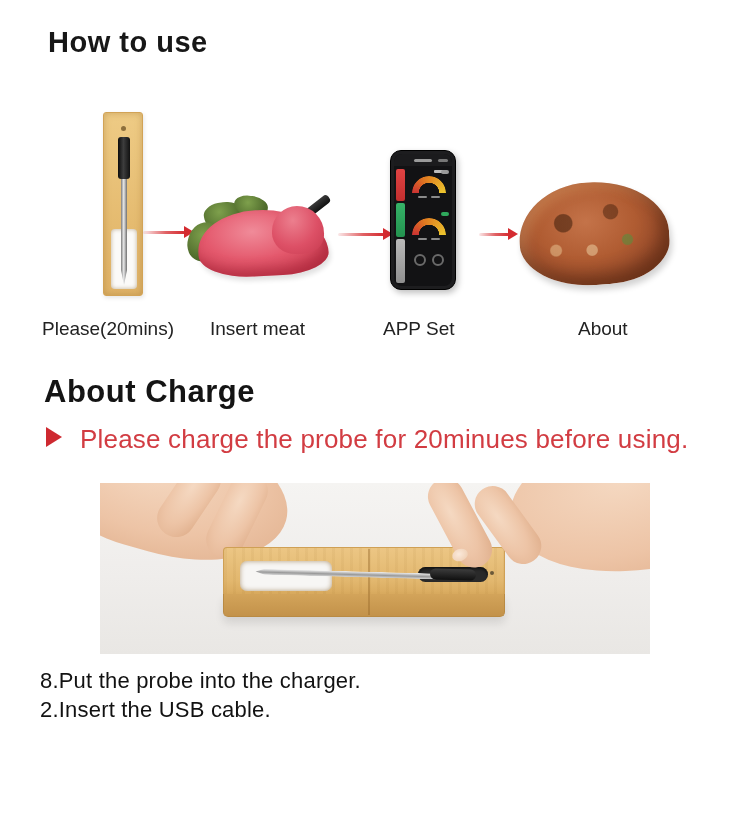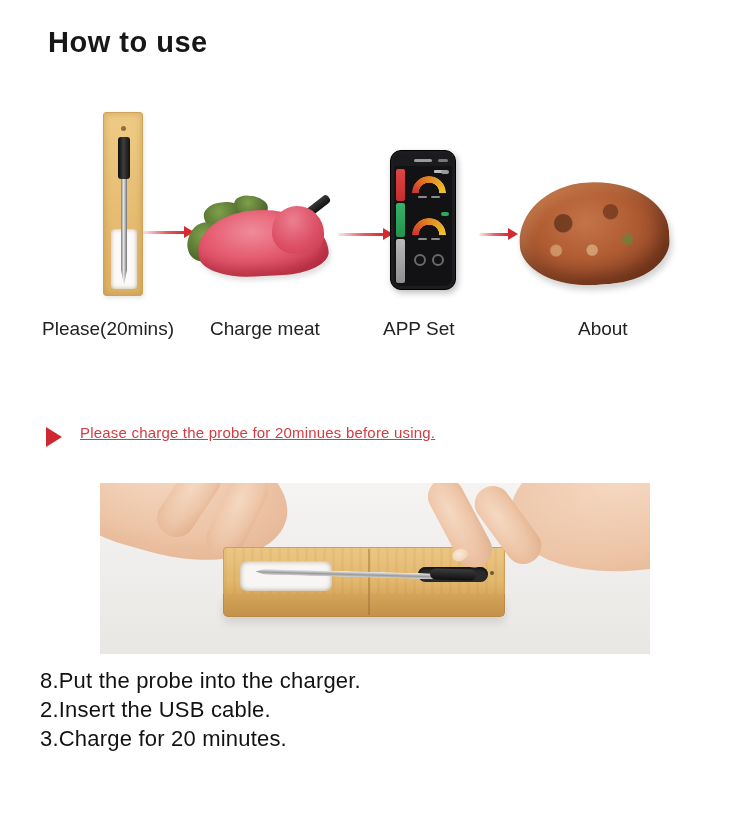--- a/index.html
+++ b/index.html
@@ -18,21 +18,21 @@
   .title-about {
     position:absolute; left:44px; top:374px;
     font-size:31px; font-weight:700; letter-spacing:0.5px; color:#141414;
   }
   .notice-tri {
     position:absolute; left:46px; top:427px; width:0; height:0;
     border-left:16px solid #ce2930; border-top:10px solid transparent; border-bottom:10px solid transparent;
   }
   .notice-text {
     position:absolute; left:80px; top:424px;
-    font-size:15px; color:#d23c42; letter-spacing:0.2px;text-decoration:underline;
+    font-size:26px; color:#d23c42; letter-spacing:0.2px;
   }
   .caption { position:absolute; top:318px; font-size:19px; color:#222222; }
   .cap-0 { left:42px; }
   .cap-1 { left:210px; }
   .cap-2 { left:383px; }
   .cap-3 { left:578px; }
 
   .instructions { position:absolute; left:40px; top:666px; font-size:22px; color:#121212; }
   .instructions .line { line-height:29px; letter-spacing:0.2px; }
 
@@ -244,24 +244,25 @@
       <div class="dial d1"></div>
       <div class="dial d2"></div>
     </div>
   </div>
 
   <div class="arrow arrow-3"></div>
 
   <div class="steak"></div>
 
   <span class="caption cap-0">Please(20mins)</span>
-  <span class="caption cap-1">Charge meat</span>
+  <span class="caption cap-1">Insert meat</span>
   <span class="caption cap-2">APP Set</span>
   <span class="caption cap-3">About</span>
 
+  <div class="title-about">About Charge</div>
   <div class="notice-tri"></div>
   <div class="notice-text">Please charge the probe for 20minues before using.</div>
 
   <div class="photo">
     <div class="skin lpalm"></div>
     <div class="skin lf2"></div>
     <div class="skin lf1"></div>
     <div class="wood-top"></div>
     <div class="wood-front"></div>
     <div class="wood-seam"></div>
@@ -272,16 +273,15 @@
     <div class="led2"></div>
     <div class="skin rpalm"></div>
     <div class="skin rf2"></div>
     <div class="skin rf1"></div>
     <div class="nail"></div>
   </div>
 
   <div class="instructions">
     <div class="line">8.Put the probe into the charger.</div>
     <div class="line">2.Insert the USB cable.</div>
-    <div class="line">3.Charge for 20 minutes.</div>
   </div>
 
 </div>
 
 </body></html>

